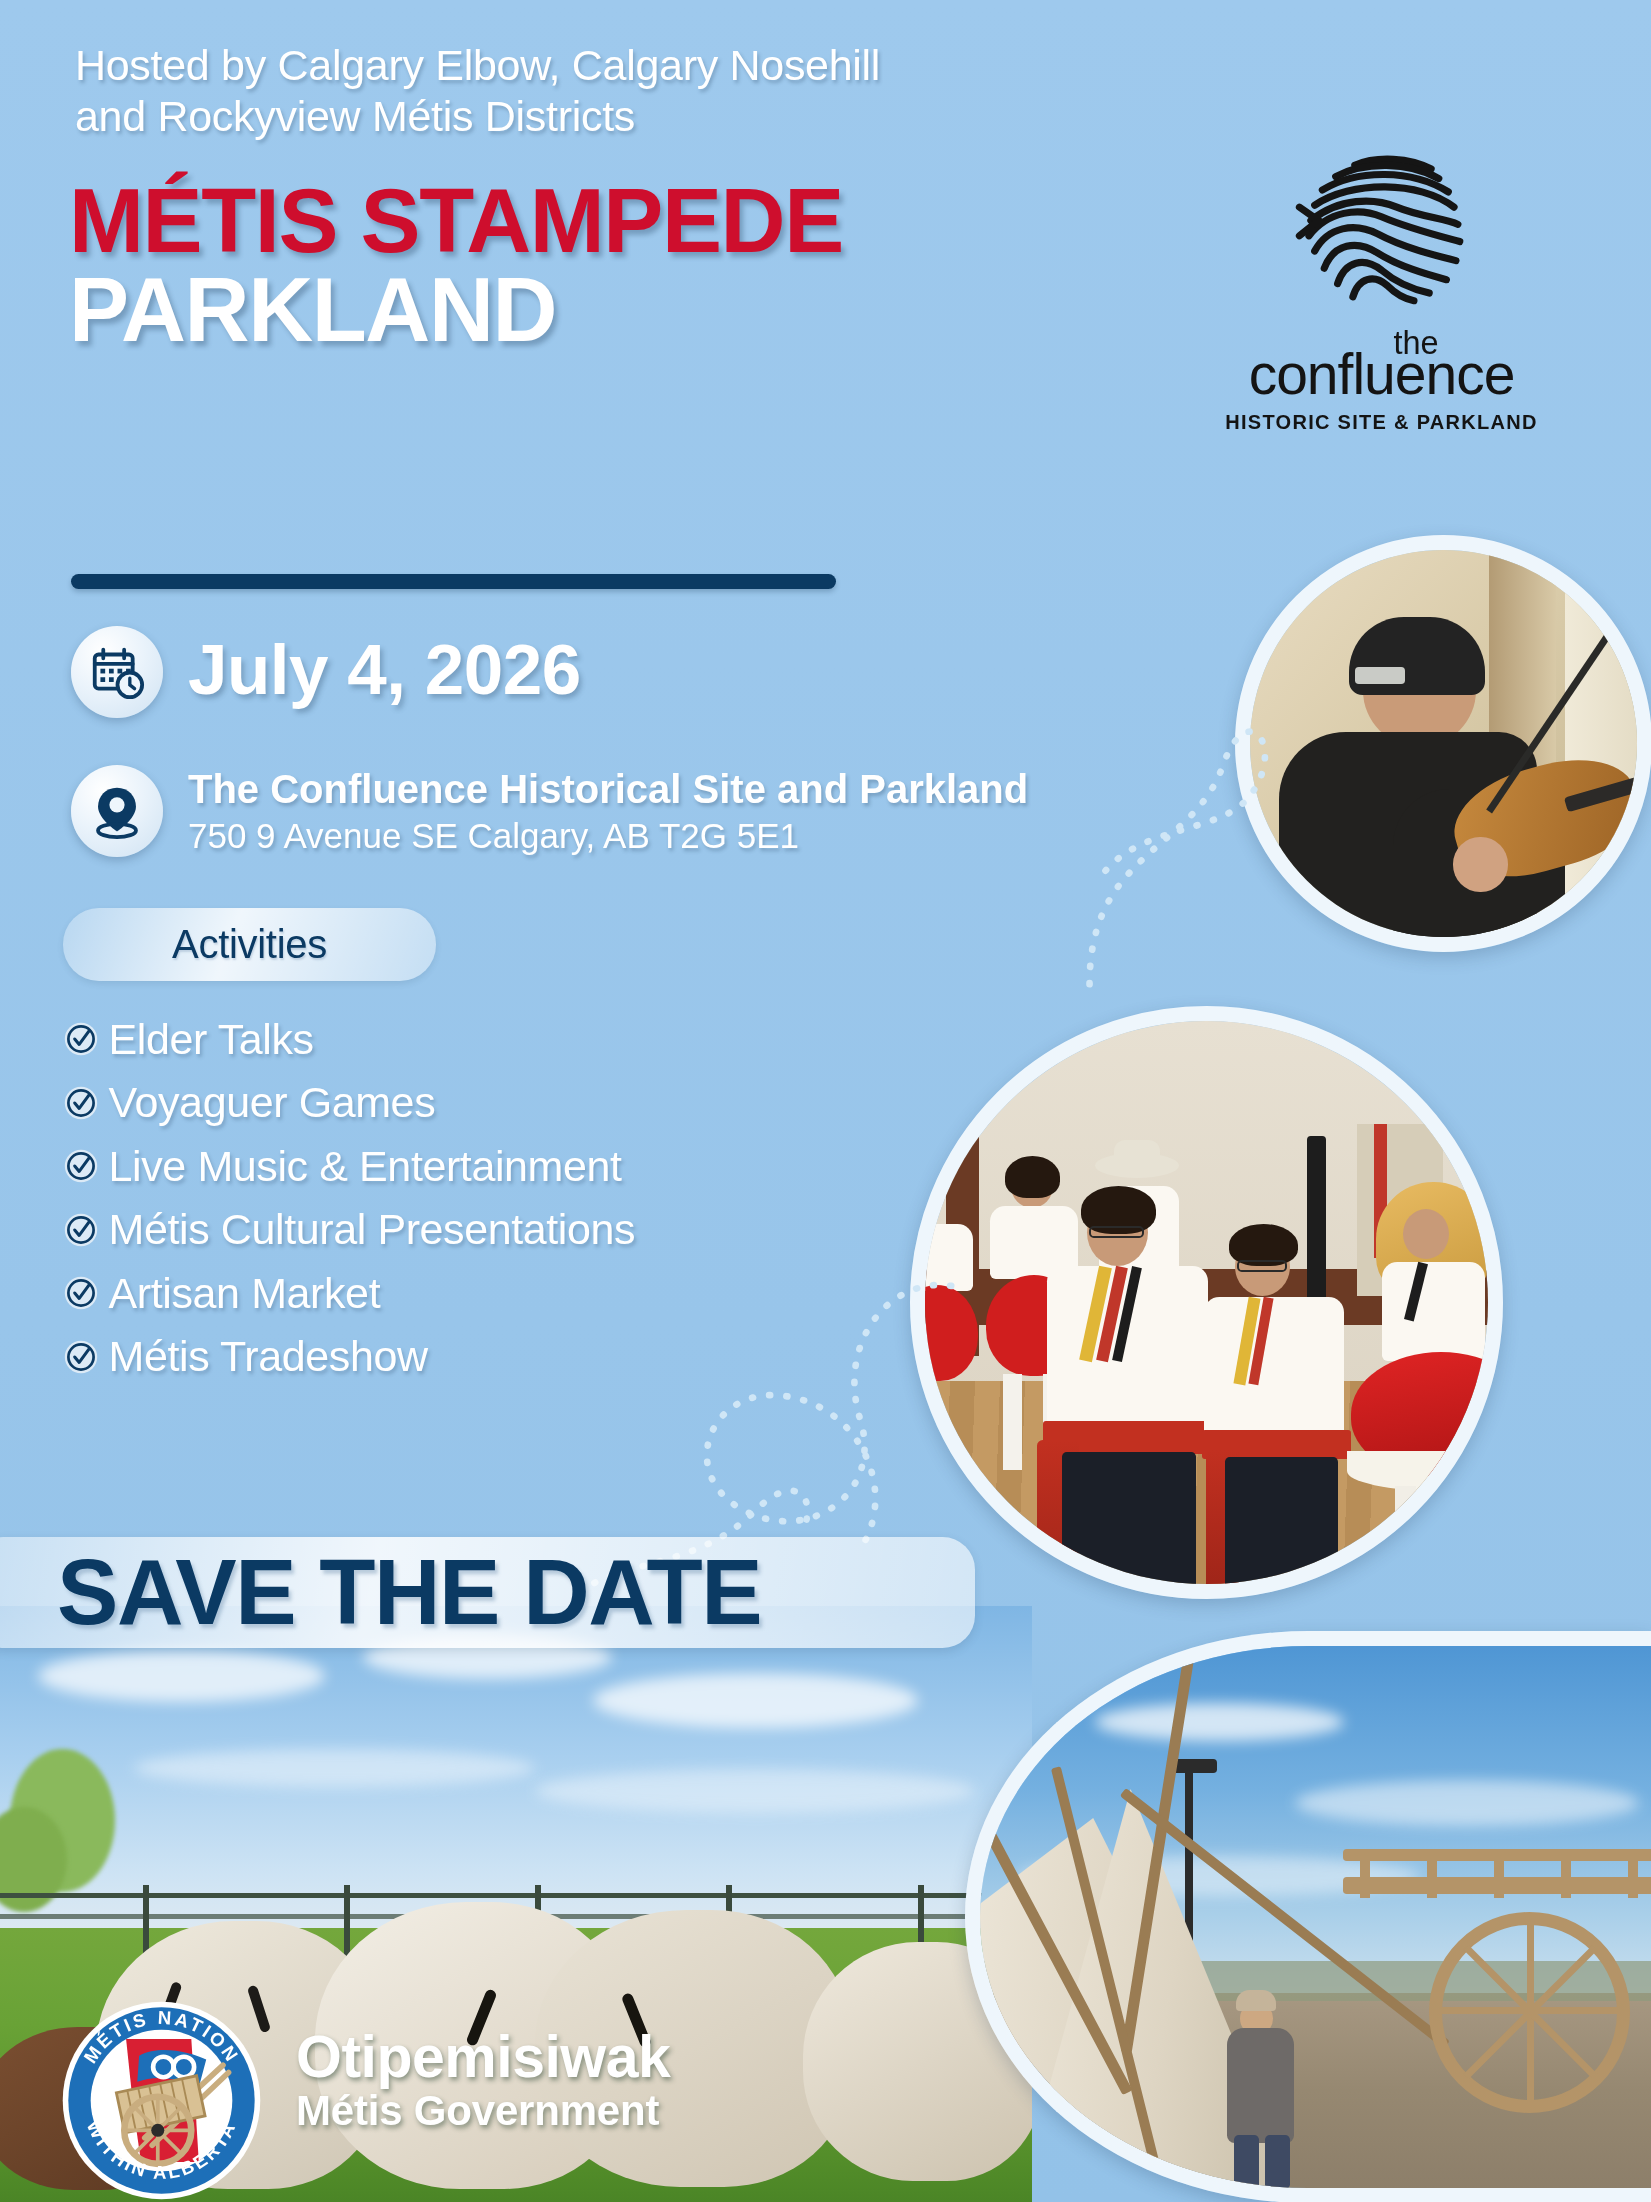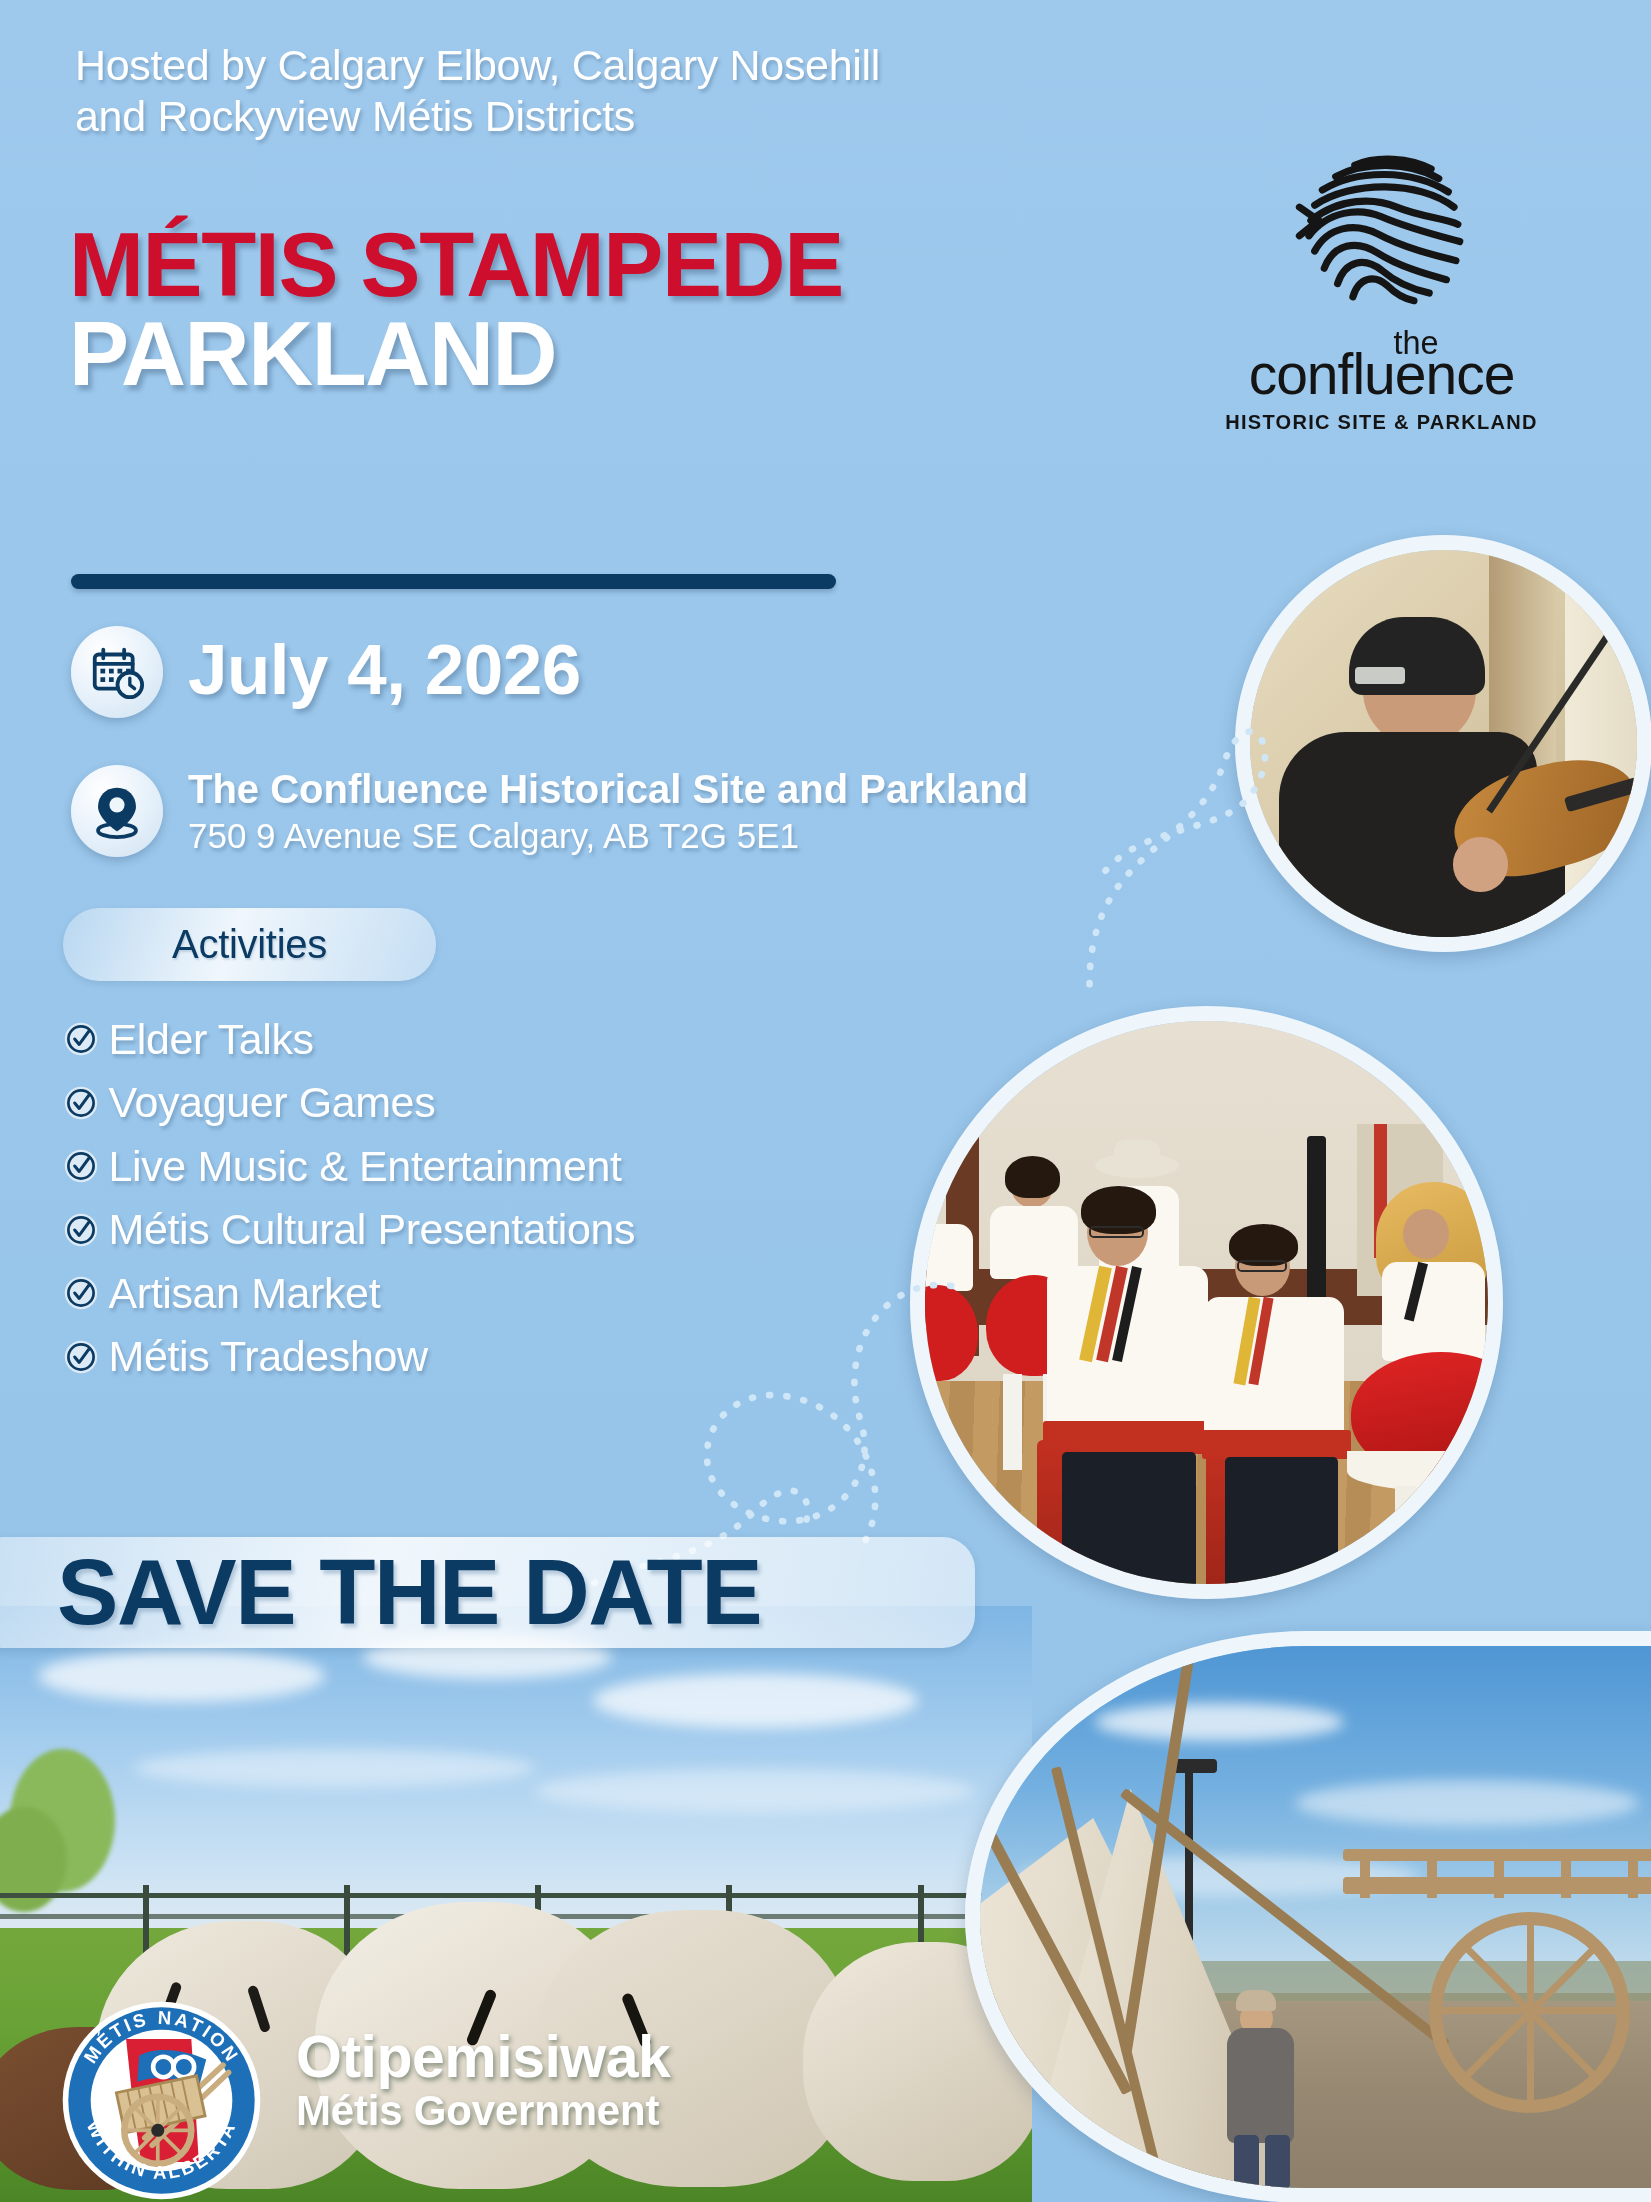--- a/index.html
+++ b/index.html
@@ -22,21 +22,21 @@
     text-shadow:1.9px 2.9px 3.8px rgba(40,70,100,.30);
     letter-spacing:-0.3px;
   }
   .title-block { position:absolute; left:69px; top:177px; width:1099px; }
   .t-line {
     font-size:90px; font-weight:700; line-height:.99; letter-spacing:-1.4px;
     text-shadow:3.8px 4.8px 5.7px rgba(40,70,100,.33);
     white-space:nowrap;
   }
   .t-white { color:#ffffff; }
-  .t-red { color:#ce0e2d;margin-top:44px; }
+  .t-red { color:#ce0e2d; }
   .divider {
     position:absolute; left:71px; top:574px; width:765px; height:15.3px;
     background:#0b3a63; border-radius:7.6px;
     box-shadow:0 2.9px 4.8px rgba(20,50,80,.25);
   }
 
   
   .confluence { position:absolute; left:1195px; top:148px; width:373px; text-align:center; }
   .cf-mark { width:191px; height:167px; margin:0 auto 9.6px; display:block; }
   .cf-word { font-size:57px; color:#141414; letter-spacing:-1px; line-height:.8; font-weight:400; }

